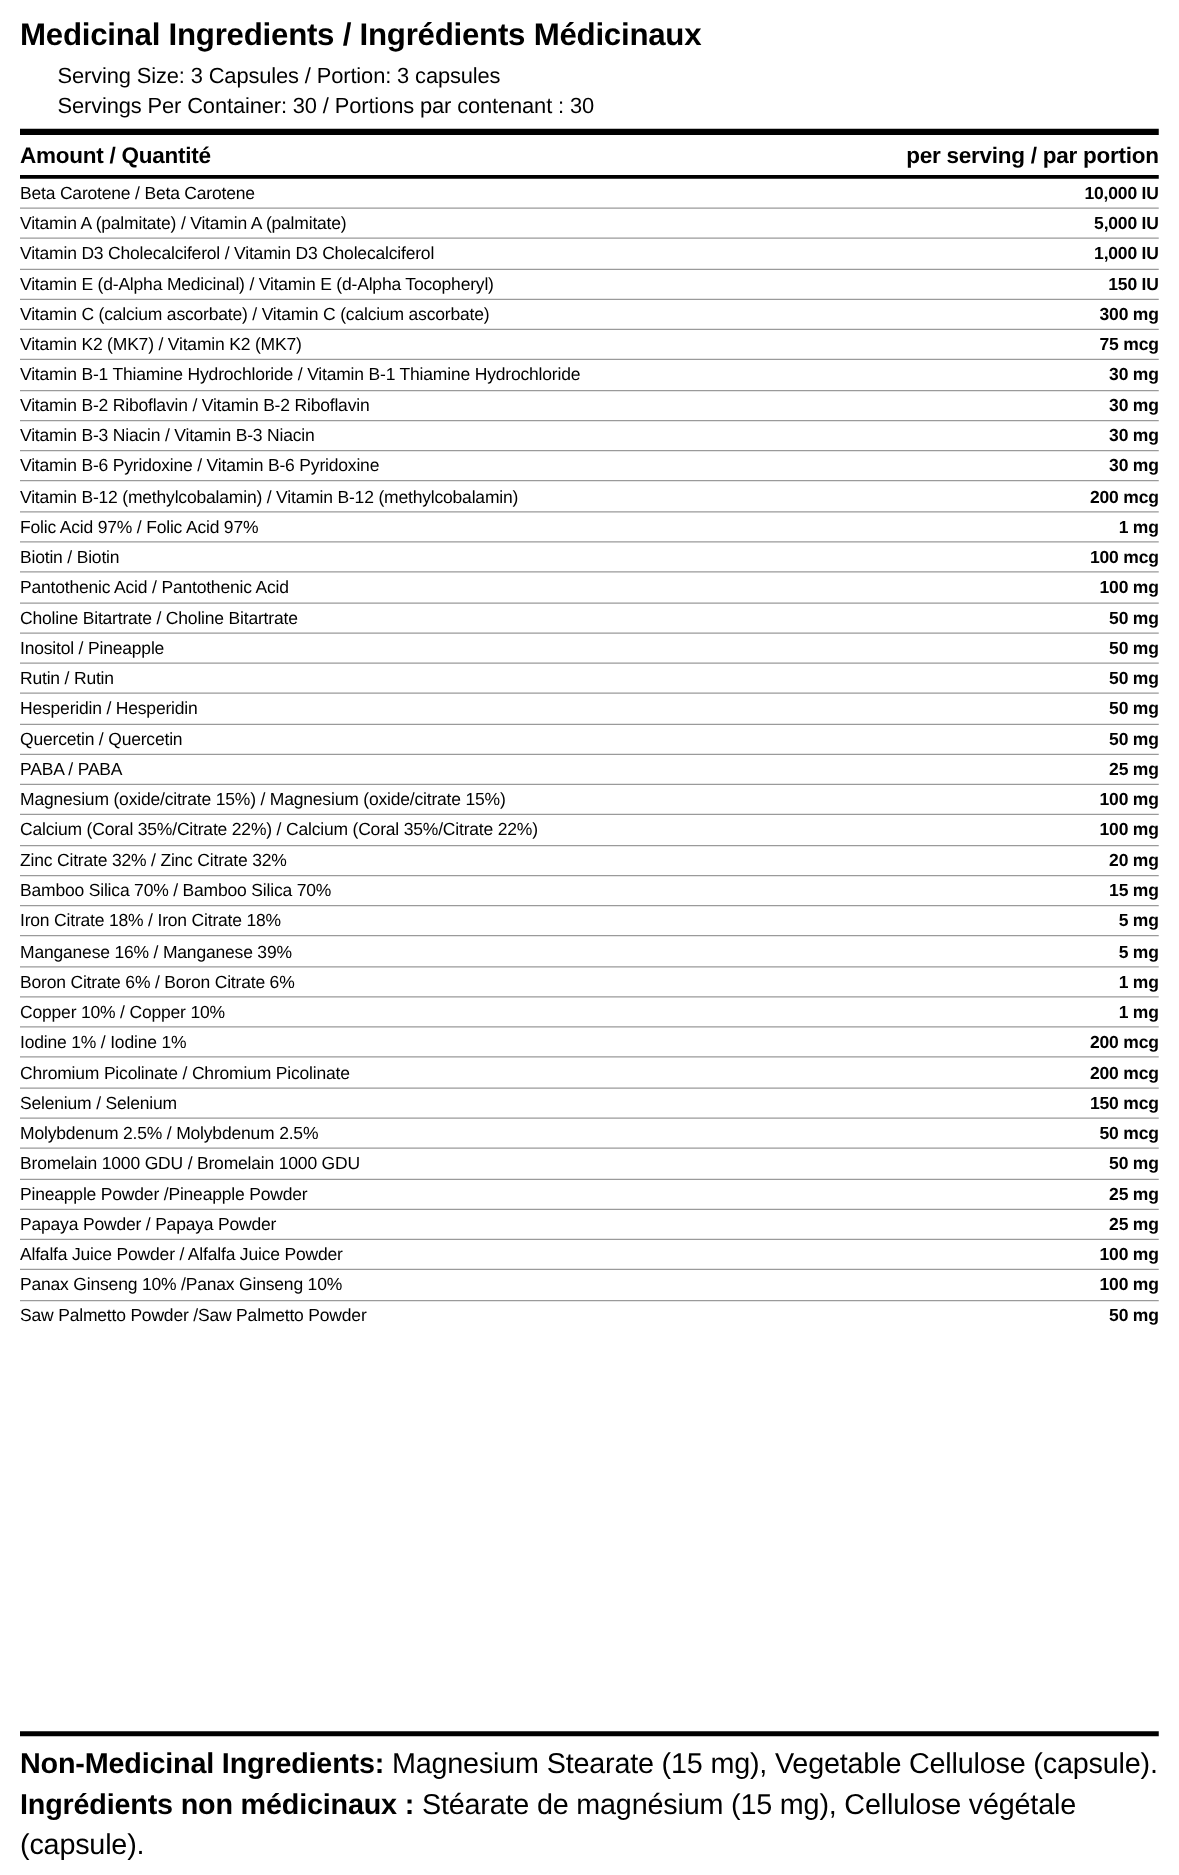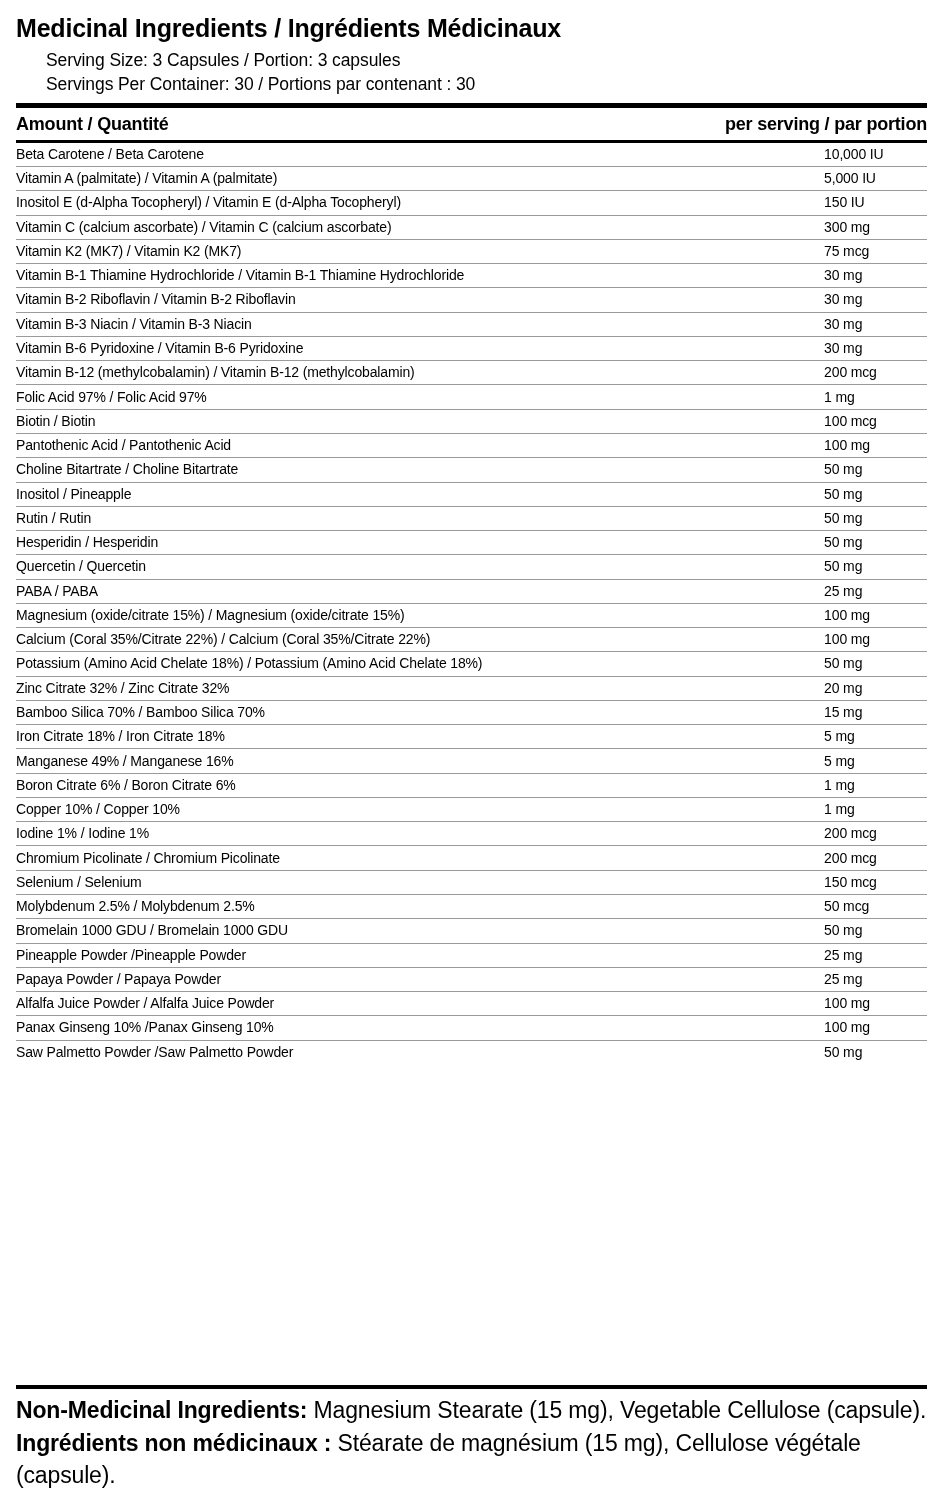--- a/index.html
+++ b/index.html
@@ -64,21 +64,21 @@
   table.ingredients tr:last-child {
     border-bottom: none;
   }
   table.ingredients td {
     padding: 3.1px 0 3.1px 0;
     vertical-align: baseline;
     letter-spacing: -0.15px;
     line-height: 1.22;
   }
   td.name { text-align: left; }
-  td.amt  { white-space: nowrap; padding-left: 12px; }
+  td.amt  { text-align: right; white-space: nowrap; padding-left: 12px; font-weight: bold; }
   .footer {
     margin-top: auto;
     padding-top: 6px;
   }
   .footer-line {
     font-size: 23px;
     line-height: 1.42;
     letter-spacing: -0.15px;
   }
   .footer-line b { font-weight: bold; }
@@ -113,21 +113,25 @@
     <tbody>
         <tr>
           <td class="name">Beta Carotene / Beta Carotene</td>
           <td class="amt">10,000 IU</td>
         </tr>
         <tr>
           <td class="name">Vitamin A (palmitate) / Vitamin A (palmitate)</td>
           <td class="amt">5,000 IU</td>
         </tr>
         <tr>
-          <td class="name">Inositol E (d-Alpha Tocopheryl) / Vitamin E (d-Alpha Tocopheryl)</td>
+          <td class="name">Vitamin D3 Cholecalciferol / Vitamin D3 Cholecalciferol</td>
+          <td class="amt">1,000 IU</td>
+        </tr>
+        <tr>
+          <td class="name">Vitamin E (d-Alpha Medicinal) / Vitamin E (d-Alpha Tocopheryl)</td>
           <td class="amt">150 IU</td>
         </tr>
         <tr>
           <td class="name">Vitamin C (calcium ascorbate) / Vitamin C (calcium ascorbate)</td>
           <td class="amt">300 mg</td>
         </tr>
         <tr>
           <td class="name">Vitamin K2 (MK7) / Vitamin K2 (MK7)</td>
           <td class="amt">75 mcg</td>
         </tr>
@@ -189,37 +193,33 @@
         </tr>
         <tr>
           <td class="name">Magnesium (oxide/citrate 15%) / Magnesium (oxide/citrate 15%)</td>
           <td class="amt">100 mg</td>
         </tr>
         <tr>
           <td class="name">Calcium  (Coral 35%/Citrate 22%) / Calcium  (Coral 35%/Citrate 22%)</td>
           <td class="amt">100 mg</td>
         </tr>
         <tr>
-          <td class="name">Potassium (Amino Acid Chelate 18%) / Potassium (Amino Acid Chelate 18%)</td>
-          <td class="amt">50 mg</td>
-        </tr>
-        <tr>
           <td class="name">Zinc Citrate 32% / Zinc Citrate 32%</td>
           <td class="amt">20 mg</td>
         </tr>
         <tr>
           <td class="name">Bamboo Silica 70% / Bamboo Silica 70%</td>
           <td class="amt">15 mg</td>
         </tr>
         <tr>
           <td class="name">Iron Citrate 18% / Iron Citrate 18%</td>
           <td class="amt">5 mg</td>
         </tr>
         <tr>
-          <td class="name">Manganese 49% / Manganese 16%</td>
+          <td class="name">Manganese 16% / Manganese 39%</td>
           <td class="amt">5 mg</td>
         </tr>
         <tr>
           <td class="name">Boron Citrate 6% / Boron Citrate 6%</td>
           <td class="amt">1 mg</td>
         </tr>
         <tr>
           <td class="name">Copper 10% / Copper 10%</td>
           <td class="amt">1 mg</td>
         </tr>

